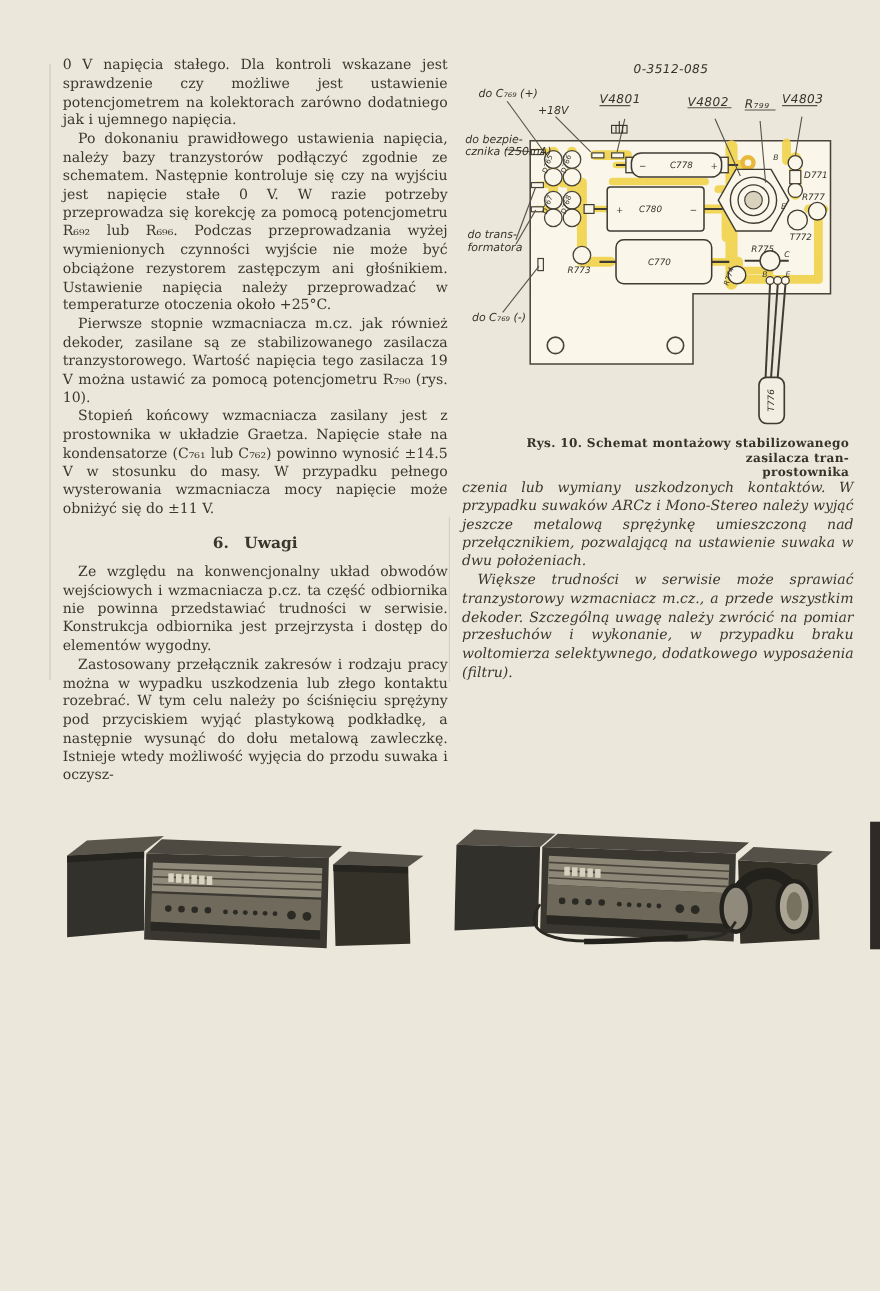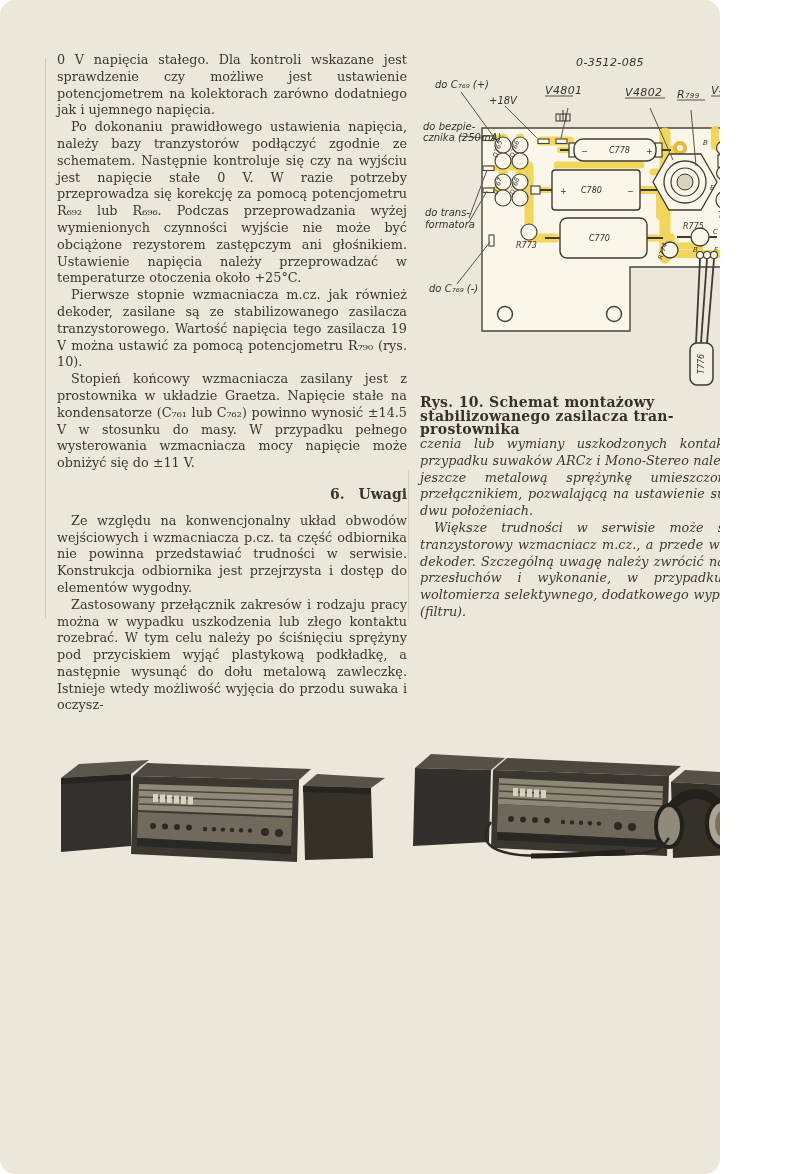--- a/index.html
+++ b/index.html
@@ -1,26 +1,26 @@
 <!DOCTYPE html>
 <html><head>
 <meta charset="utf-8">
 <style>
   html,body{margin:0;padding:0;}
-  .page{position:relative;width:720px;height:1174px;background:#ebe7da;overflow:hidden;
-        font-family:"DejaVu Serif","Liberation Serif",serif;color:#3a372f;border-radius:15px;}
+  .page{position:relative;width:800px;height:1174px;background:#ebe7da;overflow:hidden;
+        font-family:"DejaVu Serif","Liberation Serif",serif;color:#3a372f;}
   .col{position:absolute;text-align:justify;font-size:12.8px;line-height:16.8px;}
   .col-left{left:57px;top:52px;width:350px;}
   .col-right{left:420px;top:436px;width:356px;font-style:italic;}
   .para{margin:0;text-indent:14px;}
   .para.noindent{text-indent:0;}
-  .heading{margin:14px 0 10px 0;text-align:right;font-weight:bold;font-size:14px;text-indent:0;}
+  .heading{margin:14px 0 10px 0;text-align:center;font-weight:bold;font-size:14px;text-indent:0;}
   .heading .hnum{margin-right:14px;}
-  .caption{position:absolute;left:420px;top:396px;width:352px;text-align:left;
-           font-weight:bold;font-size:14px;line-height:13.5px;letter-spacing:.3px;color:#35322a;}
+  .caption{position:absolute;left:420px;top:396px;width:352px;text-align:right;
+           font-weight:bold;font-size:11px;line-height:13.5px;letter-spacing:.3px;color:#35322a;}
   .figure-svg{position:absolute;left:413px;top:48px;}
   .photo-svg{position:absolute;}
   .edge-bar{position:absolute;left:791px;top:747px;width:9px;height:116px;background:#2e2b26;}
   .scanline{position:absolute;left:45px;top:58px;width:1px;height:560px;background:rgba(95,90,72,.22);}
   .scanline2{position:absolute;left:408px;top:470px;width:1px;height:150px;background:rgba(95,90,72,.18);}
   
   text{fill:#35322a;}
   .hw{font-family:"DejaVu Sans","Liberation Sans",sans-serif;font-style:italic;}
   .hw-big{font-size:11px;letter-spacing:.4px;}
   .hw-med{font-size:10px;}

